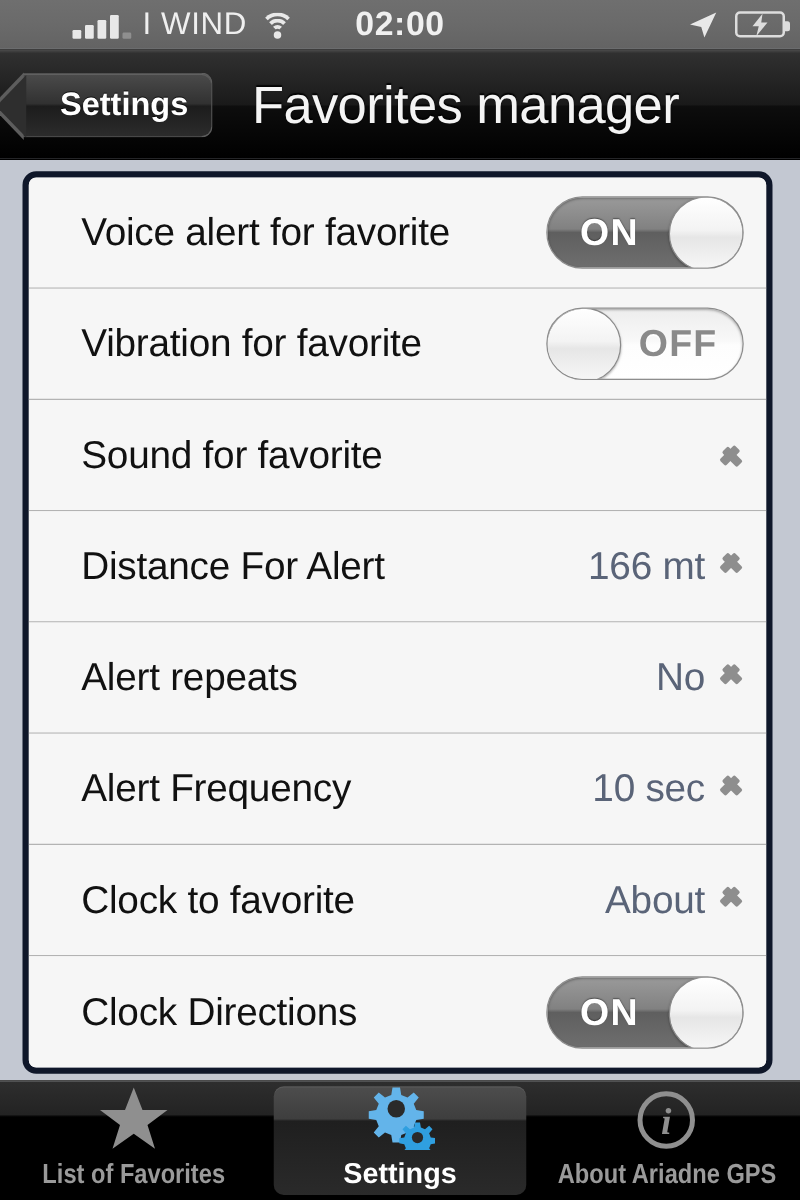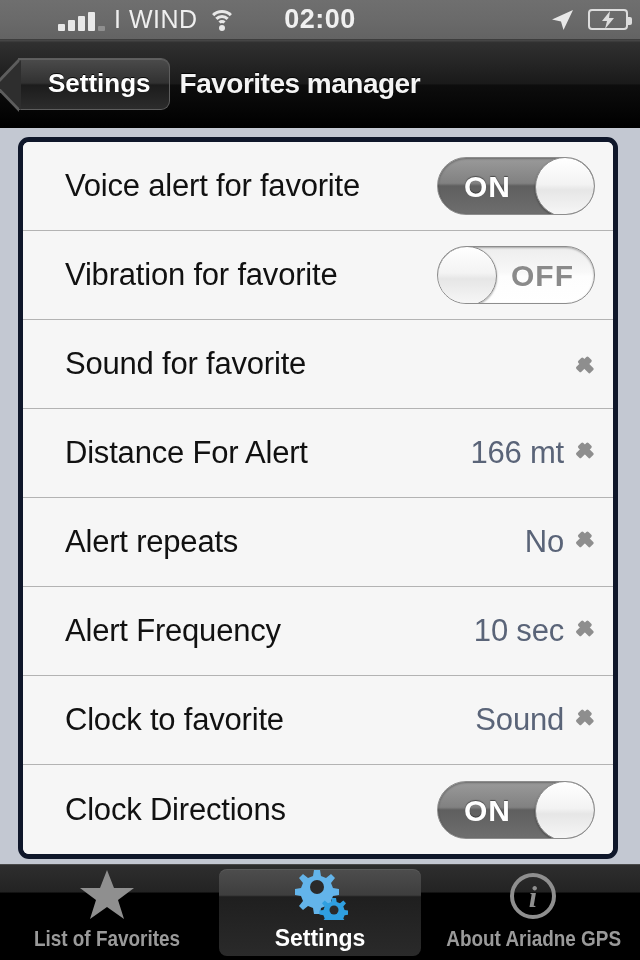--- a/index.html
+++ b/index.html
@@ -83,22 +83,22 @@
   }
   .backbtn:after {
     content:""; position:absolute; left:-21px; top:1px;
     width:0; height:0;
     border-top:25px solid transparent;
     border-bottom:25px solid transparent;
     border-right:24px solid #2e2e2e;
   }
   .backbtn > span { position:relative; z-index:2; }
   .navtitle {
-    margin-left:10px;
-    color:#f4f4f4; font-size:28px; font-weight:bold;
+    margin-left:32px;
+    color:#f4f4f4; font-size:42px; font-weight:normal;
     letter-spacing:-.5px;
     text-shadow:0 -1px 1px rgba(0,0,0,.9);
   }
 
   
   .tablewrap {
     position:absolute; top:129px; left:0;
     width:640px; height:735px;
     background:#c3c8d2;
     overflow:hidden;
@@ -299,21 +299,21 @@
         <div class="row">
           <div class="row-label">Alert Frequency</div>
           <div class="row-right">
             <div class="row-value">10 sec</div>
             <div class="chev"></div>
           </div>
         </div>
         <div class="row">
           <div class="row-label">Clock to favorite</div>
           <div class="row-right">
-            <div class="row-value">Sound</div>
+            <div class="row-value">About</div>
             <div class="chev"></div>
           </div>
         </div>
         <div class="row">
           <div class="row-label">Clock Directions</div>
           <div class="row-right">
             <div class="sw on">
               <div class="txt">ON</div>
               <div class="knob"></div>
             </div>

